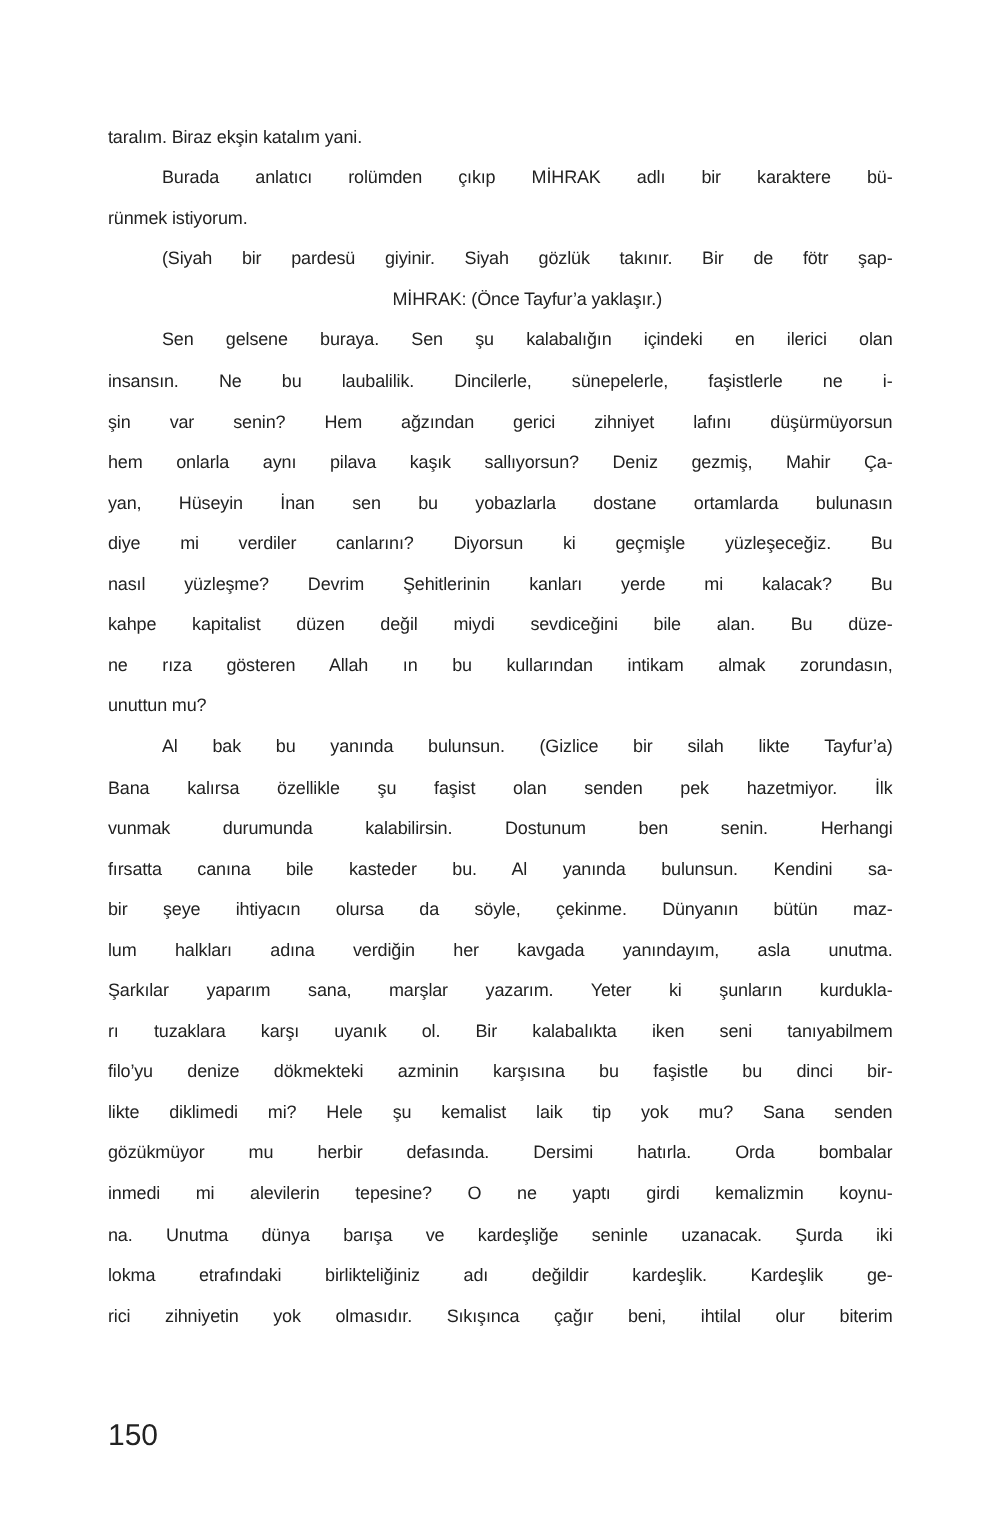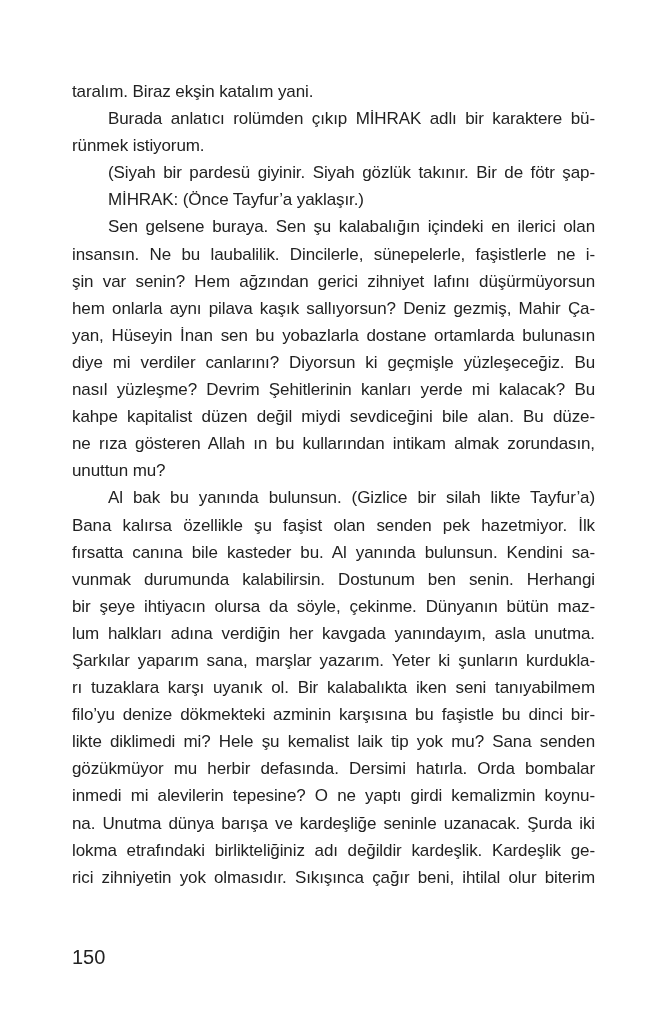--- a/index.html
+++ b/index.html
@@ -17,35 +17,36 @@
     font-family: "Liberation Sans", sans-serif;
     color: #222222;
   }
   .text-block {
     position: absolute;
     left: 72px;
     top: 78px;
     width: 523px;
   }
   .line {
-    font-size: 17px;
+    font-size: 12px;
     line-height: 27.1px;
     height: 27.1px;
     white-space: normal;
     text-align: left;
     letter-spacing: -0.1px;
     overflow: hidden;
   }
   .line.j {
     text-align: justify;
     text-align-last: justify;
     text-justify: inter-word;
   }
   .line.i {
     text-indent: 36px;
+    text-align: center;
   }
   .page-number {
     position: absolute;
     left: 72px;
     top: 944px;
     font-size: 20px;
     line-height: 27px;
     color: #222222;
   }
 </style>
@@ -64,22 +65,22 @@
       <div class="line j">şin var senin? Hem ağzından gerici zihniyet lafını düşürmüyorsun</div>
       <div class="line j">hem onlarla aynı pilava kaşık sallıyorsun? Deniz gezmiş, Mahir Ça-</div>
       <div class="line j">yan, Hüseyin İnan sen bu yobazlarla dostane ortamlarda bulunasın</div>
       <div class="line j">diye mi verdiler canlarını? Diyorsun ki geçmişle yüzleşeceğiz. Bu</div>
       <div class="line j">nasıl yüzleşme? Devrim Şehitlerinin kanları yerde mi kalacak? Bu</div>
       <div class="line j">kahpe kapitalist düzen değil miydi sevdiceğini bile alan. Bu düze-</div>
       <div class="line j">ne rıza gösteren Allah ın bu kullarından intikam almak zorundasın,</div>
       <div class="line">unuttun mu?</div>
       <div class="line j i">Al bak bu yanında bulunsun. (Gizlice bir silah likte Tayfur’a)</div>
       <div class="line j">Bana kalırsa özellikle şu faşist olan senden pek hazetmiyor. İlk</div>
+      <div class="line j">vunmak durumunda kalabilirsin. Dostunum ben senin. Herhangi</div>
       <div class="line j">fırsatta canına bile kasteder bu. Al yanında bulunsun. Kendini sa-</div>
-      <div class="line j">vunmak durumunda kalabilirsin. Dostunum ben senin. Herhangi</div>
       <div class="line j">bir şeye ihtiyacın olursa da söyle, çekinme. Dünyanın bütün maz-</div>
       <div class="line j">lum halkları adına verdiğin her kavgada yanındayım, asla unutma.</div>
       <div class="line j">Şarkılar yaparım sana, marşlar yazarım. Yeter ki şunların kurdukla-</div>
       <div class="line j">rı tuzaklara karşı uyanık ol. Bir kalabalıkta iken seni tanıyabilmem</div>
       <div class="line j">filo’yu denize dökmekteki azminin karşısına bu faşistle bu dinci bir-</div>
       <div class="line j">likte diklimedi mi? Hele şu kemalist laik tip yok mu? Sana senden</div>
       <div class="line j">gözükmüyor mu herbir defasında. Dersimi hatırla. Orda bombalar</div>
       <div class="line j">inmedi mi alevilerin tepesine? O ne yaptı girdi kemalizmin koynu-</div>
       <div class="line j">na. Unutma dünya barışa ve kardeşliğe seninle uzanacak. Şurda iki</div>
       <div class="line j">lokma etrafındaki birlikteliğiniz adı değildir kardeşlik. Kardeşlik ge-</div>

